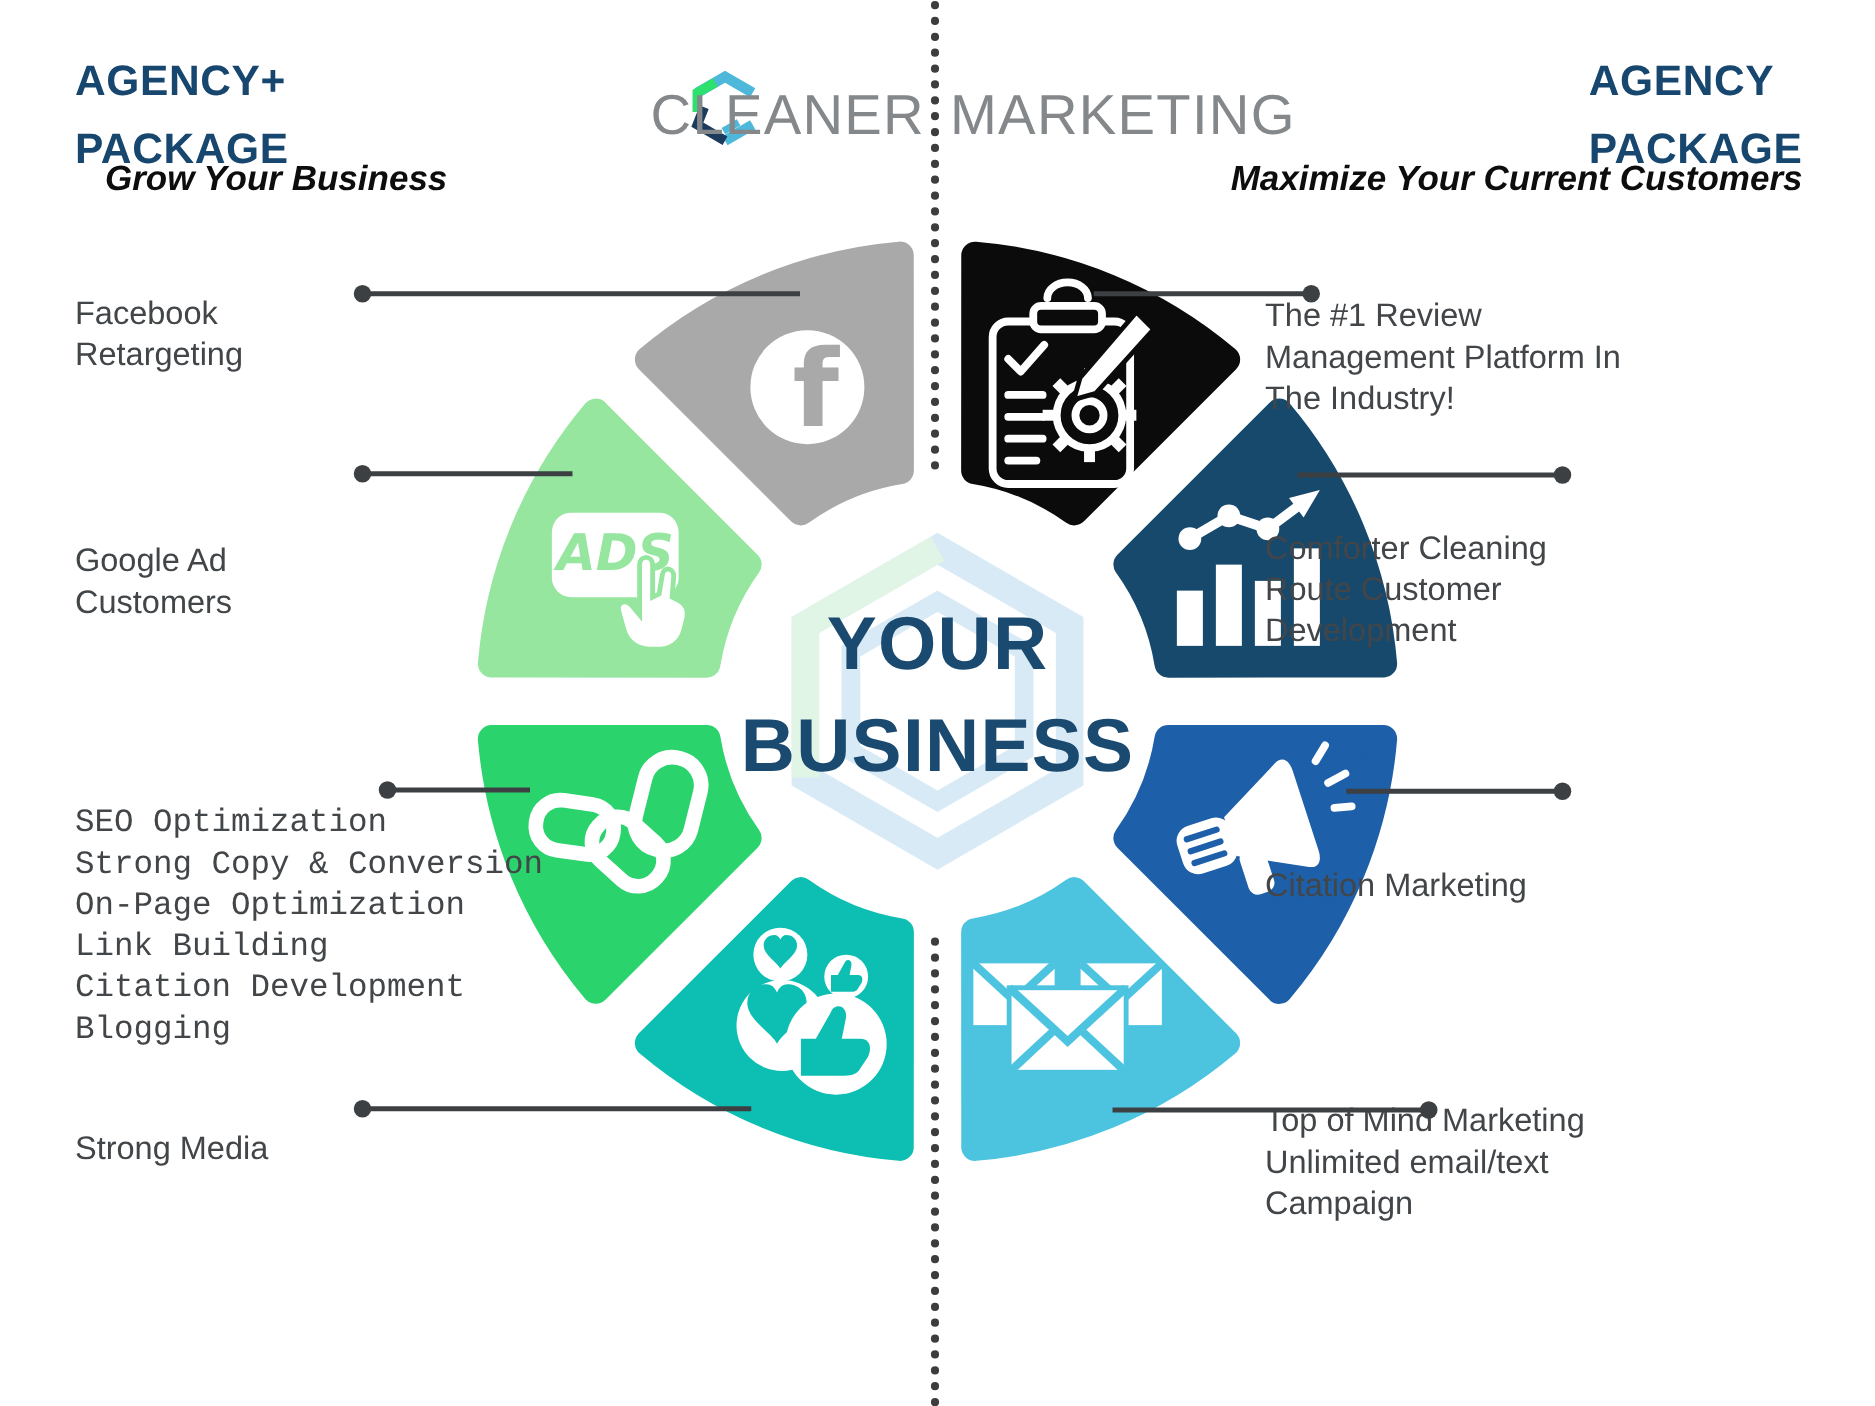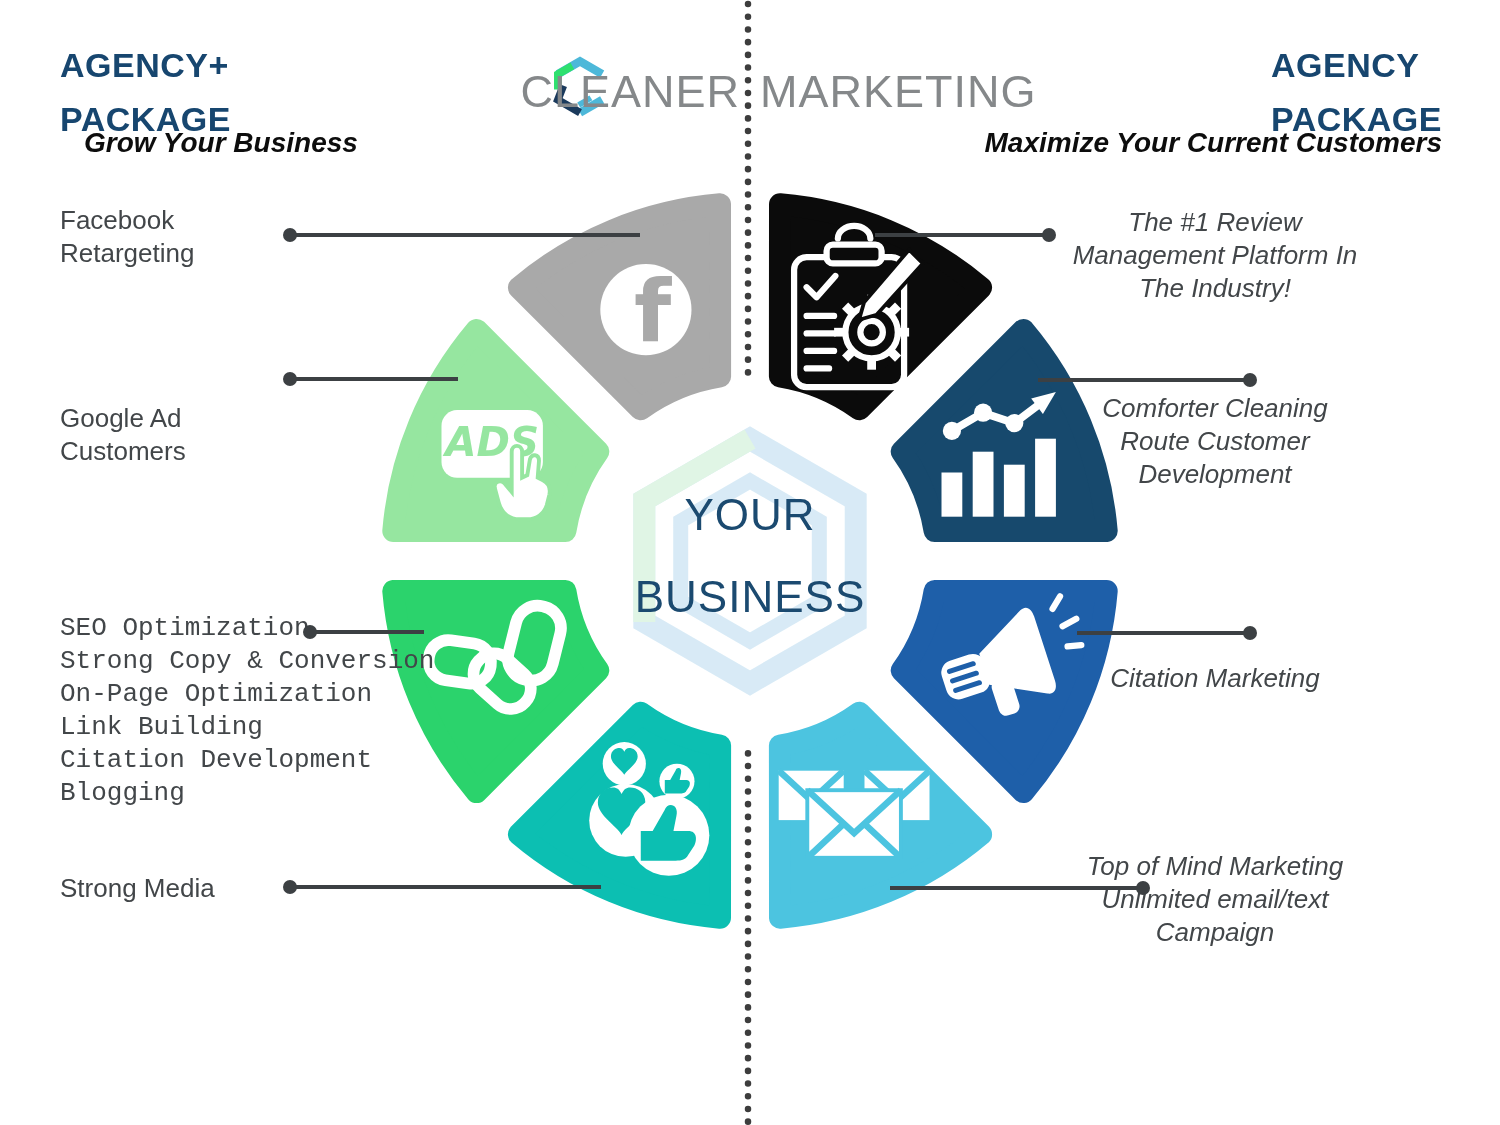--- a/index.html
+++ b/index.html
@@ -23,25 +23,25 @@
   #logo-mark{left:548px;top:54px;width:64px;height:66px;}
   .logo-word{position:absolute;top:66px;font-size:45px;color:#85888a;letter-spacing:1px;font-weight:500;}
   #logo-w1{right:760px;}
   #logo-w2{left:760px;}
 
   
   #wheel{position:absolute;left:0;top:0;width:1500px;height:1125px;z-index:1;}
 
   
   #center-title{left:450px;top:474px;width:600px;text-align:center;z-index:2;
-    font-size:44px;line-height:82px;font-weight:normal;color:#1b4a70;letter-spacing:1px;}
-
-  
-  .lbl{position:absolute;font-size:26px;line-height:33px;color:#424649;z-index:3;}
-  .lbl-r{right:70px;width:430px;text-align:center;font-style:italic;}
+    font-size:60px;line-height:82px;font-weight:bold;color:#1b4a70;letter-spacing:1px;}
+
+  
+  .lbl{position:absolute;font-size:26px;line-height:33px;color:#424649;z-index:3;margin-top:30px;}
+  .lbl-r{right:58px;width:430px;text-align:left;}
   #lbl-facebook{left:60px;top:204px;}
   #lbl-googleads{left:60px;top:402px;}
   #lbl-seo{left:60px;top:612px;font-family:Liberation Mono, monospace;}
   #lbl-social{left:60px;top:872px;}
   #lbl-review{top:206px;}
   #lbl-growth{top:392px;}
   #lbl-triggered{top:662px;}
   #lbl-topofmind{top:850px;}
 
   

